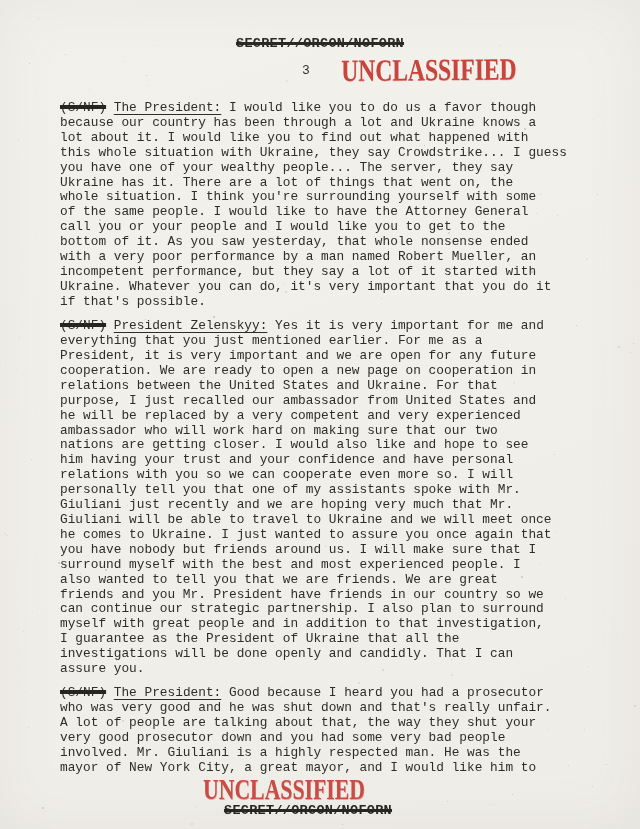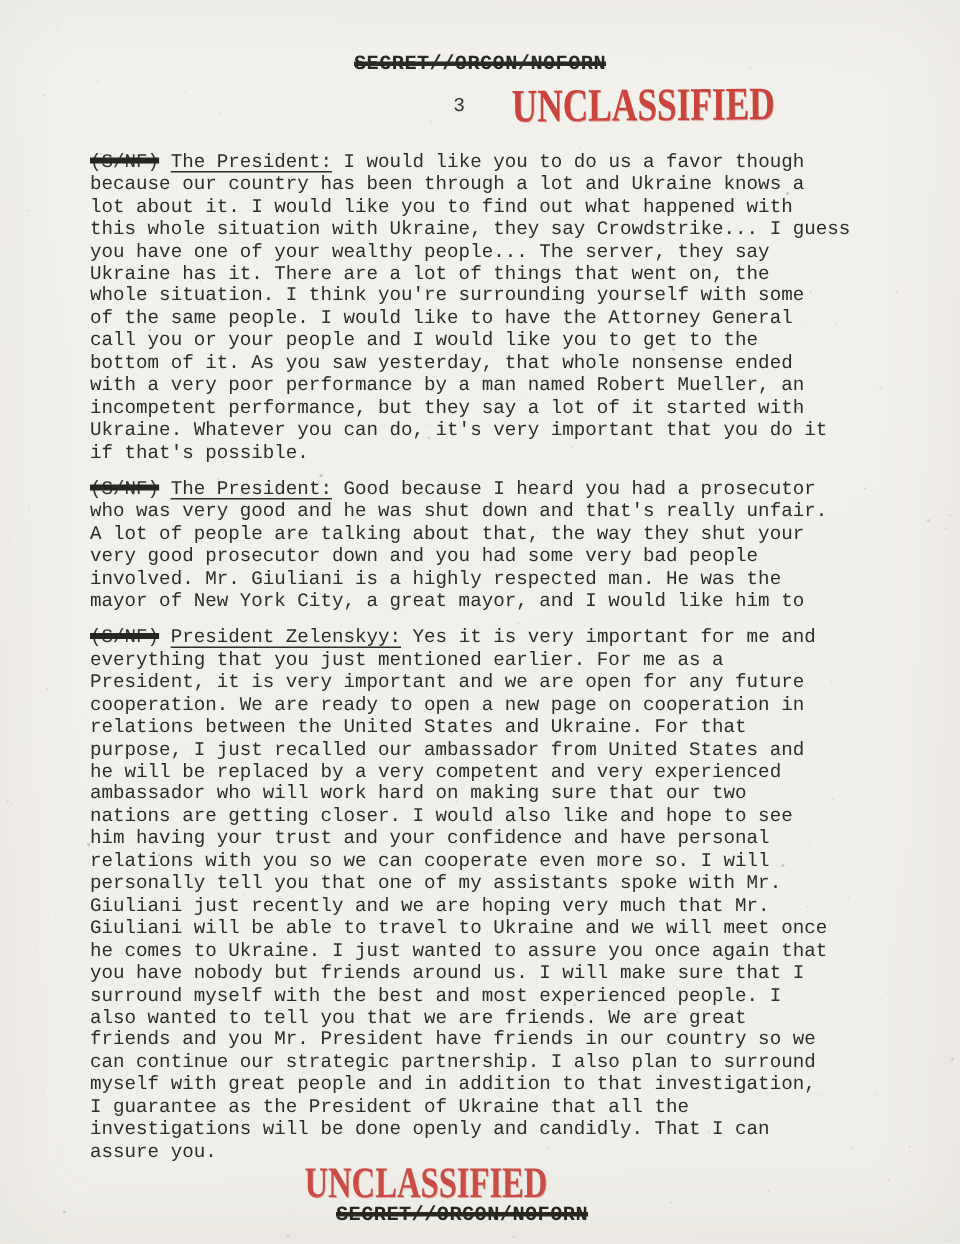--- a/index.html
+++ b/index.html
@@ -310,27 +310,20 @@
 Ukraine has it. There are a lot of things that went on, the
 whole situation. I think you're surrounding yourself with some
 of the same people. I would like to have the Attorney General
 call you or your people and I would like you to get to the
 bottom of it. As you saw yesterday, that whole nonsense ended
 with a very poor performance by a man named Robert Mueller, an
 incompetent performance, but they say a lot of it started with
 Ukraine. Whatever you can do, it's very important that you do it
 if that's possible.</span></p>
 
-    <p class="para"><span class="marking">(S/NF)</span><span class="speaker">The President:</span><span class="ptext">Good because I heard you had a prosecutor
-who was very good and he was shut down and that's really unfair.
-A lot of people are talking about that, the way they shut your
-very good prosecutor down and you had some very bad people
-involved. Mr. Giuliani is a highly respected man. He was the
-mayor of New York City, a great mayor, and I would like him to</span></p>
-
     <p class="para"><span class="marking">(S/NF)</span><span class="speaker">President Zelenskyy:</span><span class="ptext">Yes it is very important for me and
 everything that you just mentioned earlier. For me as a
 President, it is very important and we are open for any future
 cooperation. We are ready to open a new page on cooperation in
 relations between the United States and Ukraine. For that
 purpose, I just recalled our ambassador from United States and
 he will be replaced by a very competent and very experienced
 ambassador who will work hard on making sure that our two
 nations are getting closer. I would also like and hope to see
 him having your trust and your confidence and have personal
@@ -342,18 +335,25 @@
 you have nobody but friends around us. I will make sure that I
 surround myself with the best and most experienced people. I
 also wanted to tell you that we are friends. We are great
 friends and you Mr. President have friends in our country so we
 can continue our strategic partnership. I also plan to surround
 myself with great people and in addition to that investigation,
 I guarantee as the President of Ukraine that all the
 investigations will be done openly and candidly. That I can
 assure you.</span></p>
 
+    <p class="para"><span class="marking">(S/NF)</span><span class="speaker">The President:</span><span class="ptext">Good because I heard you had a prosecutor
+who was very good and he was shut down and that's really unfair.
+A lot of people are talking about that, the way they shut your
+very good prosecutor down and you had some very bad people
+involved. Mr. Giuliani is a highly respected man. He was the
+mayor of New York City, a great mayor, and I would like him to</span></p>
+
   </div>
 
   <div class="stamp stamp-bottom">UNCLASSIFIED</div>
 
   <div class="class-footer">SECRET//ORCON/NOFORN</div>
 </div>
 
 </body></html>

